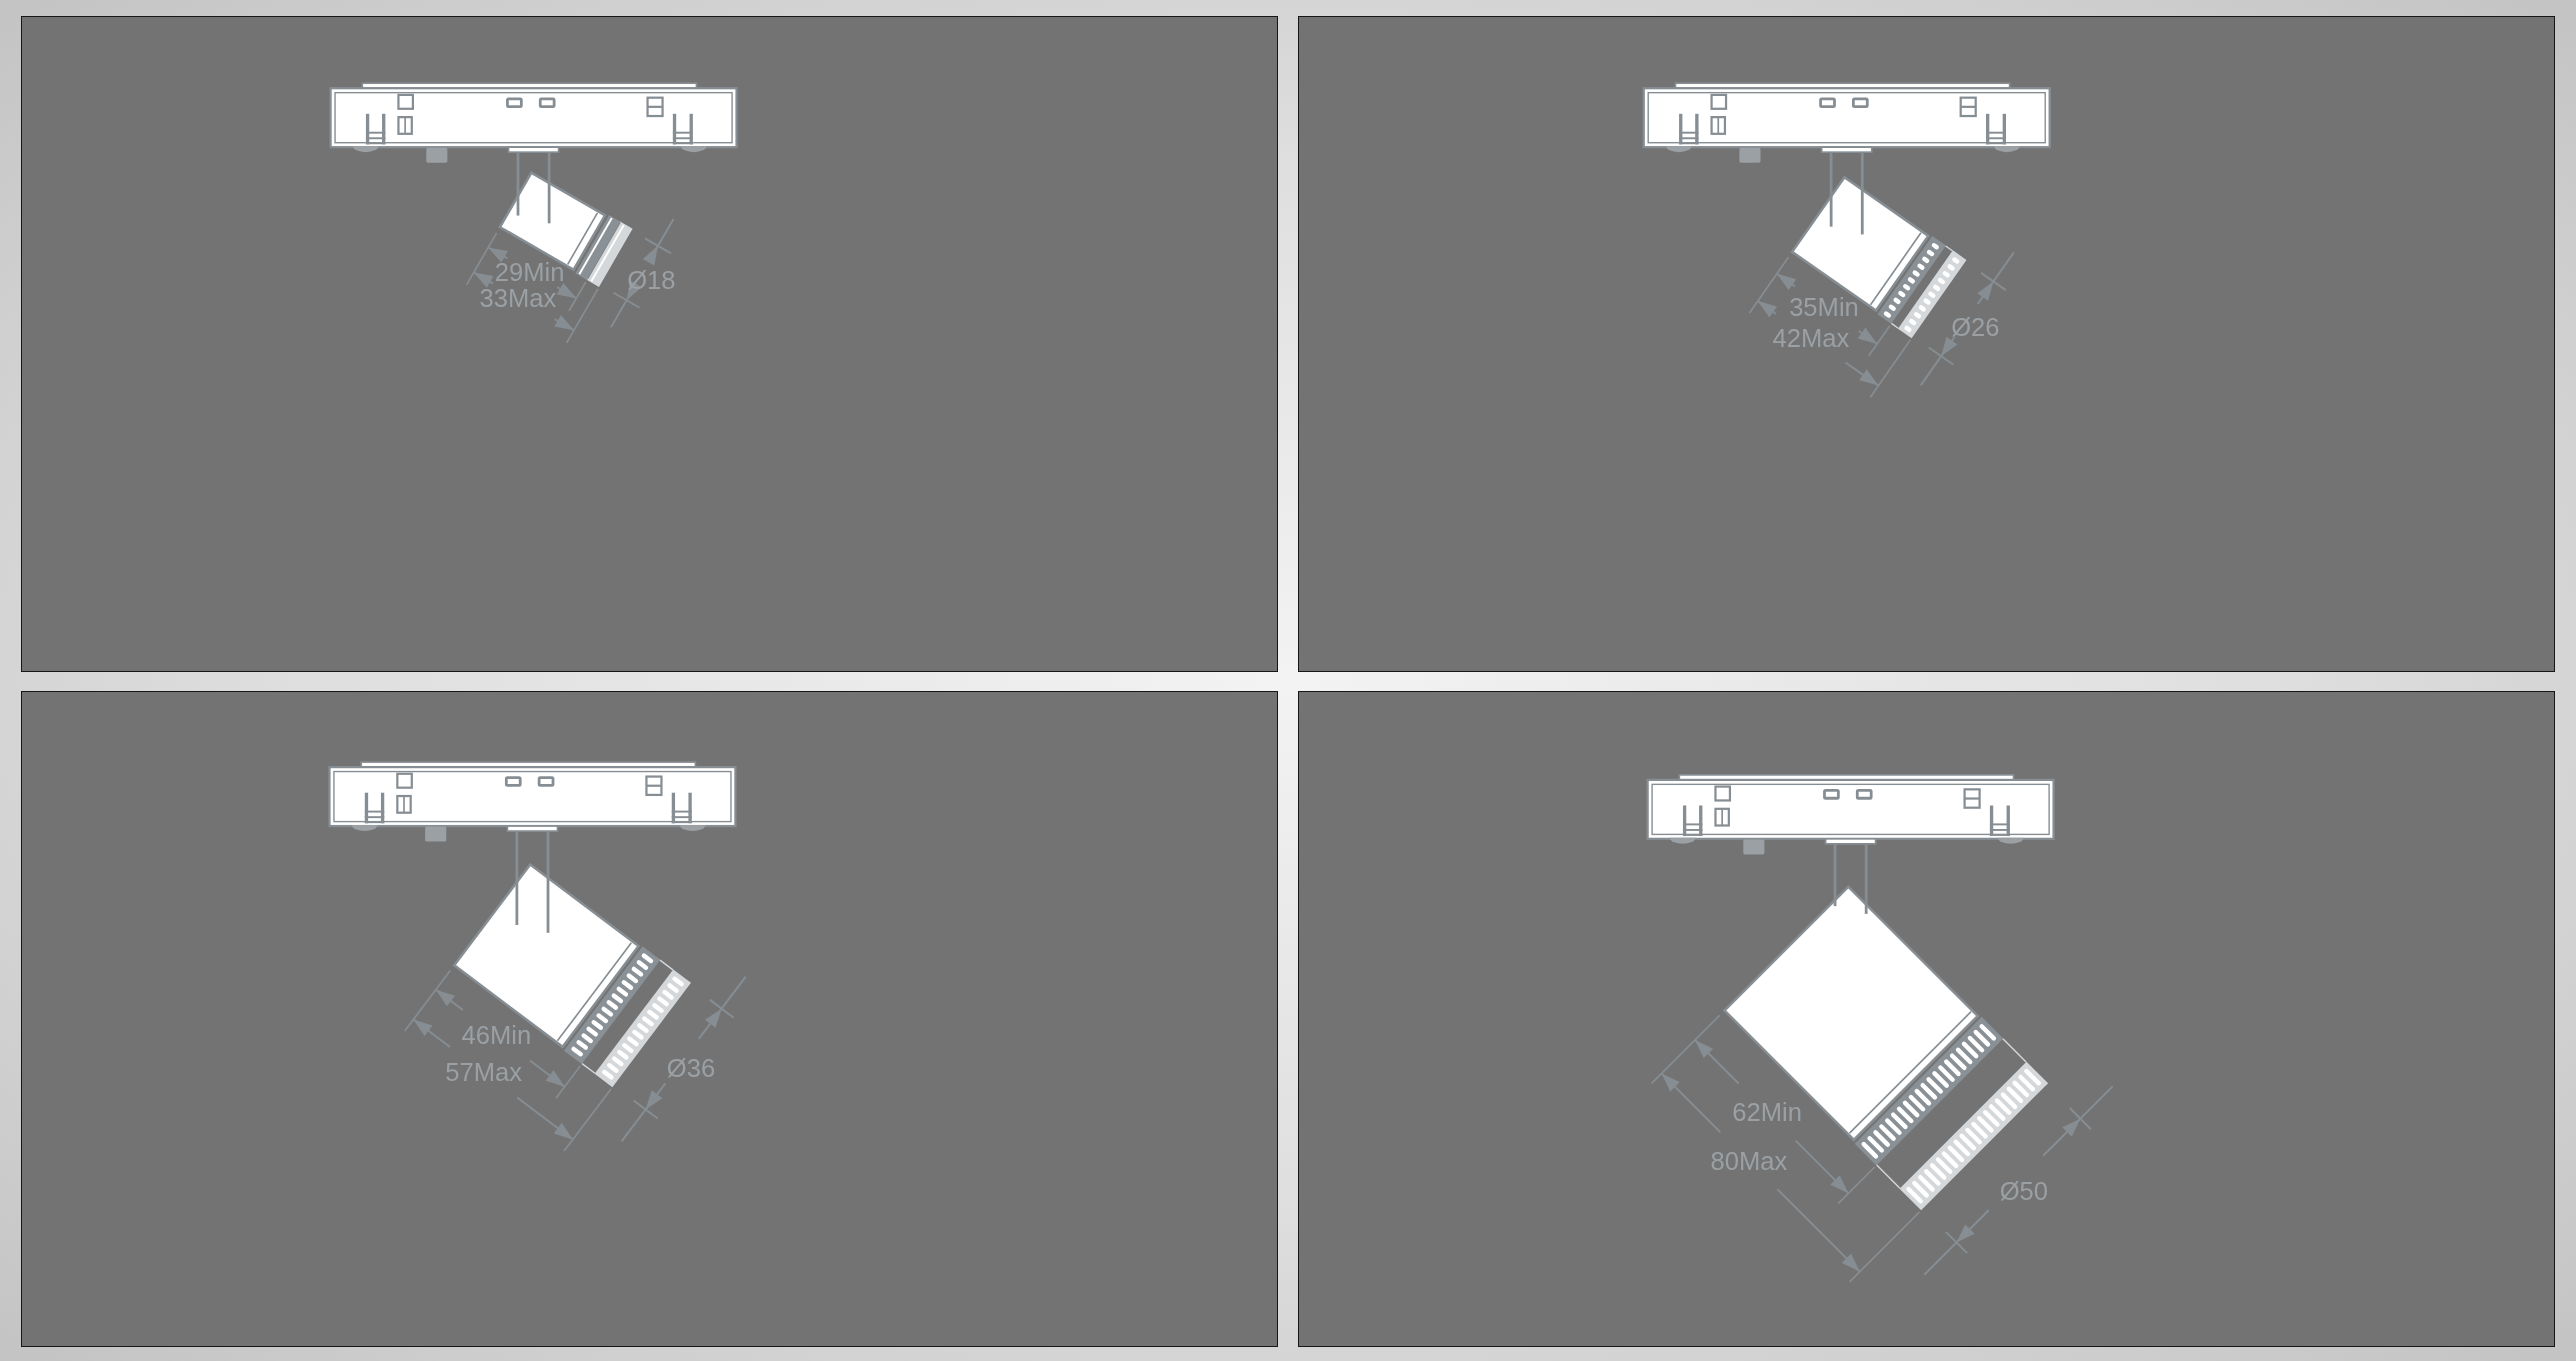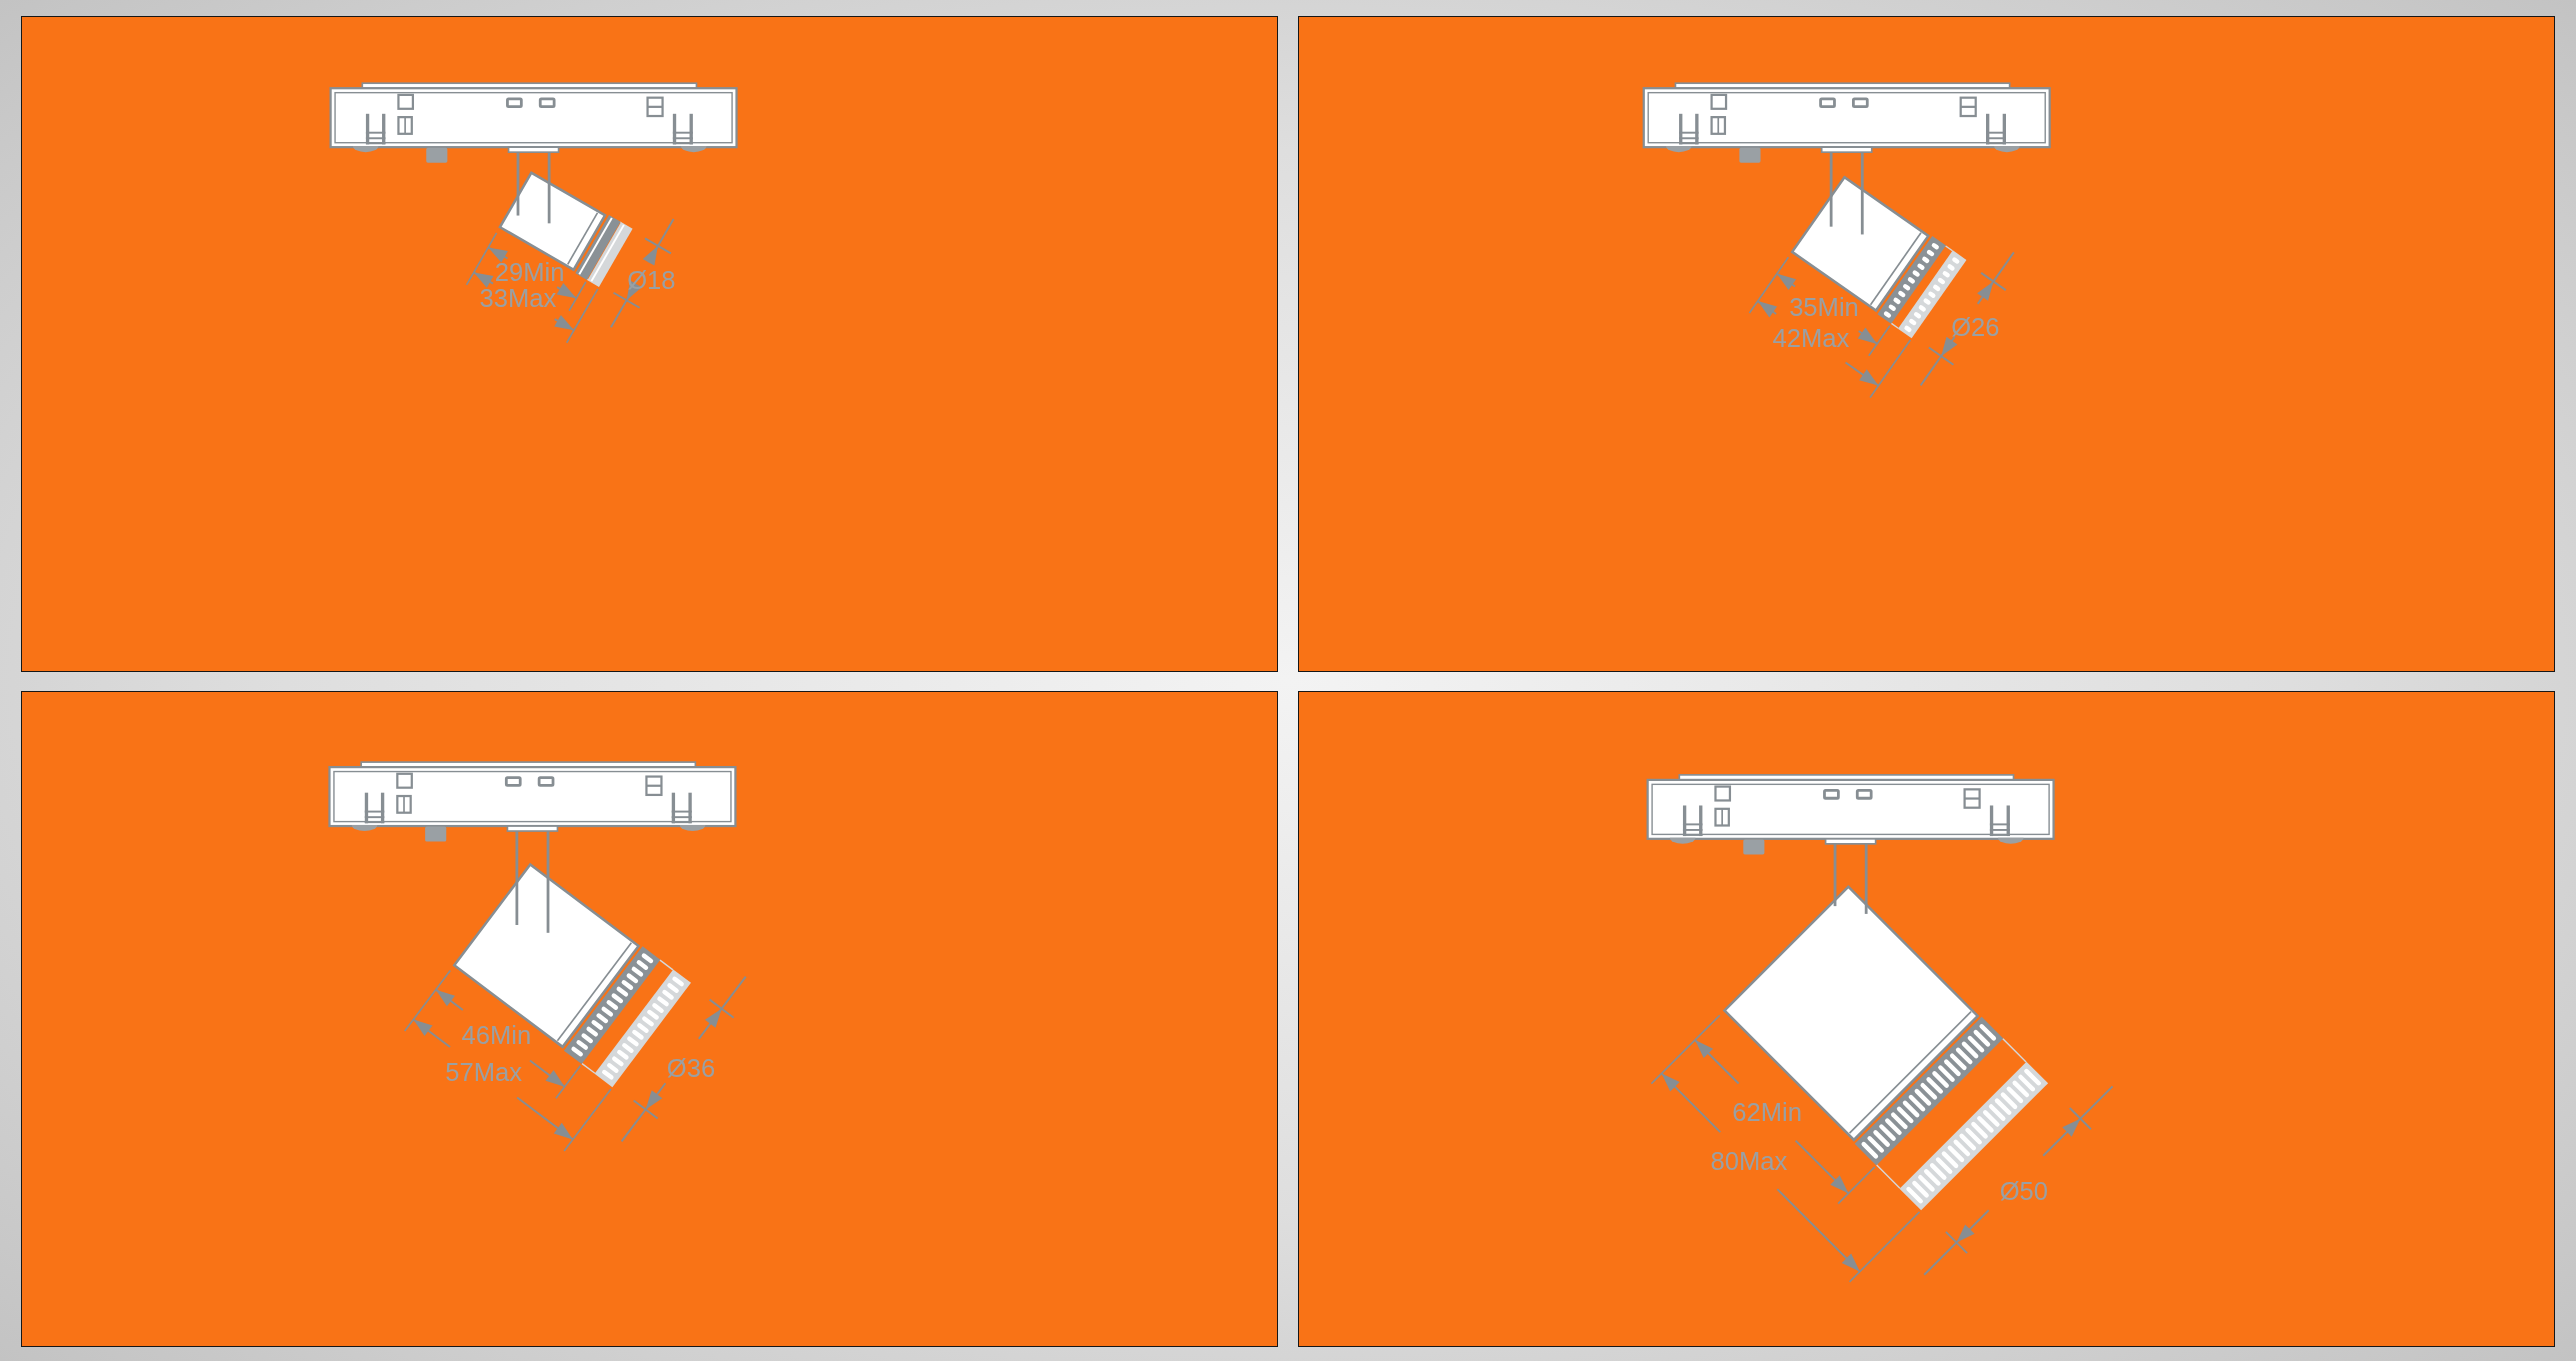--- a/index.html
+++ b/index.html
@@ -11,21 +11,21 @@
   }
   .board{
     position:absolute;left:0;top:0;width:2576px;height:1362px;
     display:grid;
     grid-template-columns:1257px 1257px;
     grid-template-rows:656px 656px;
     column-gap:20px;row-gap:19.4px;
     padding:15.6px 20.6px;box-sizing:border-box;
   }
   .panel{
-    background:#f97316;
+    background:#737373;
     border:1.7px solid #161616;
     position:relative;
     box-sizing:border-box;
   }
   .panel svg{position:absolute;left:0;top:0;width:100%;height:100%;}
   svg text{font-family:"Liberation Sans", sans-serif;}
 </style>
 </head>
 <body>
 

